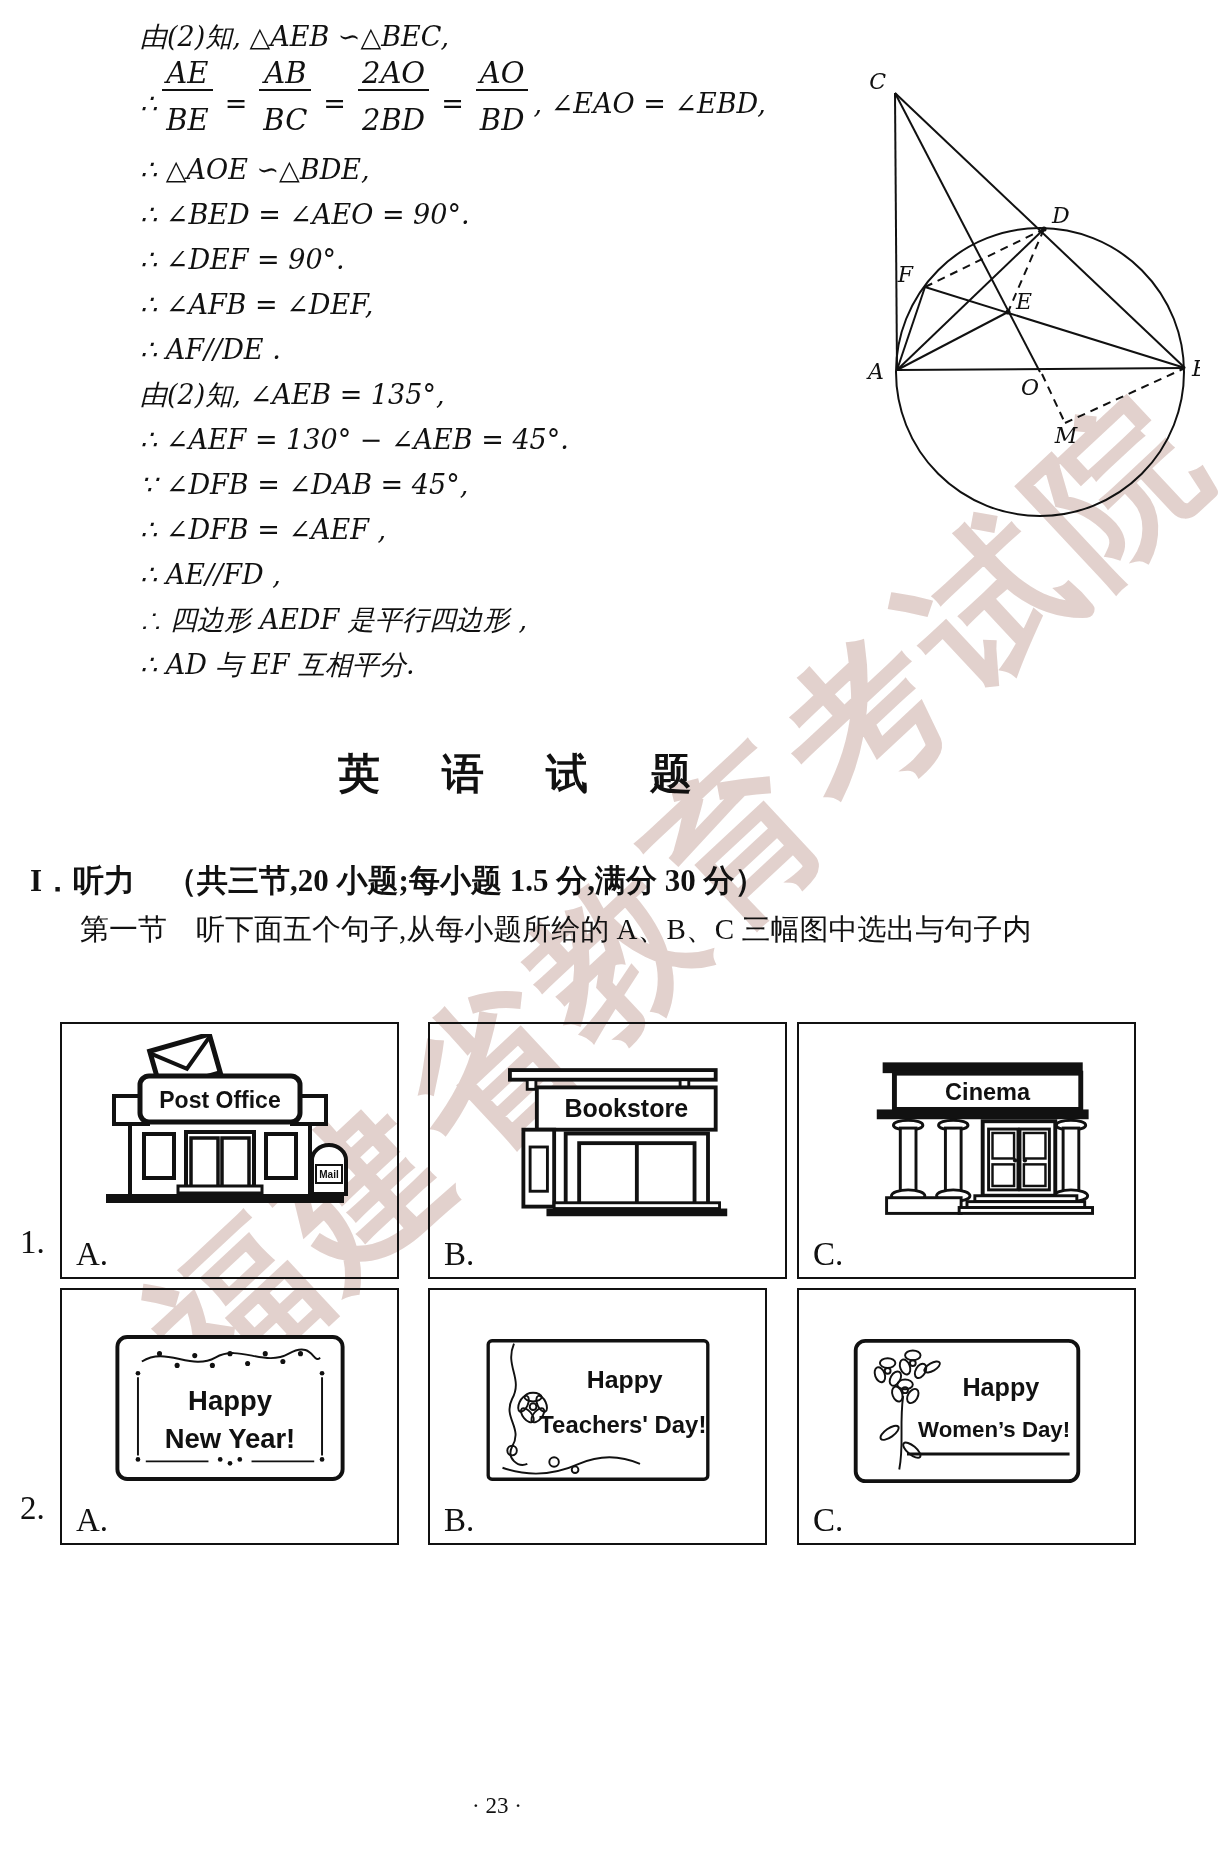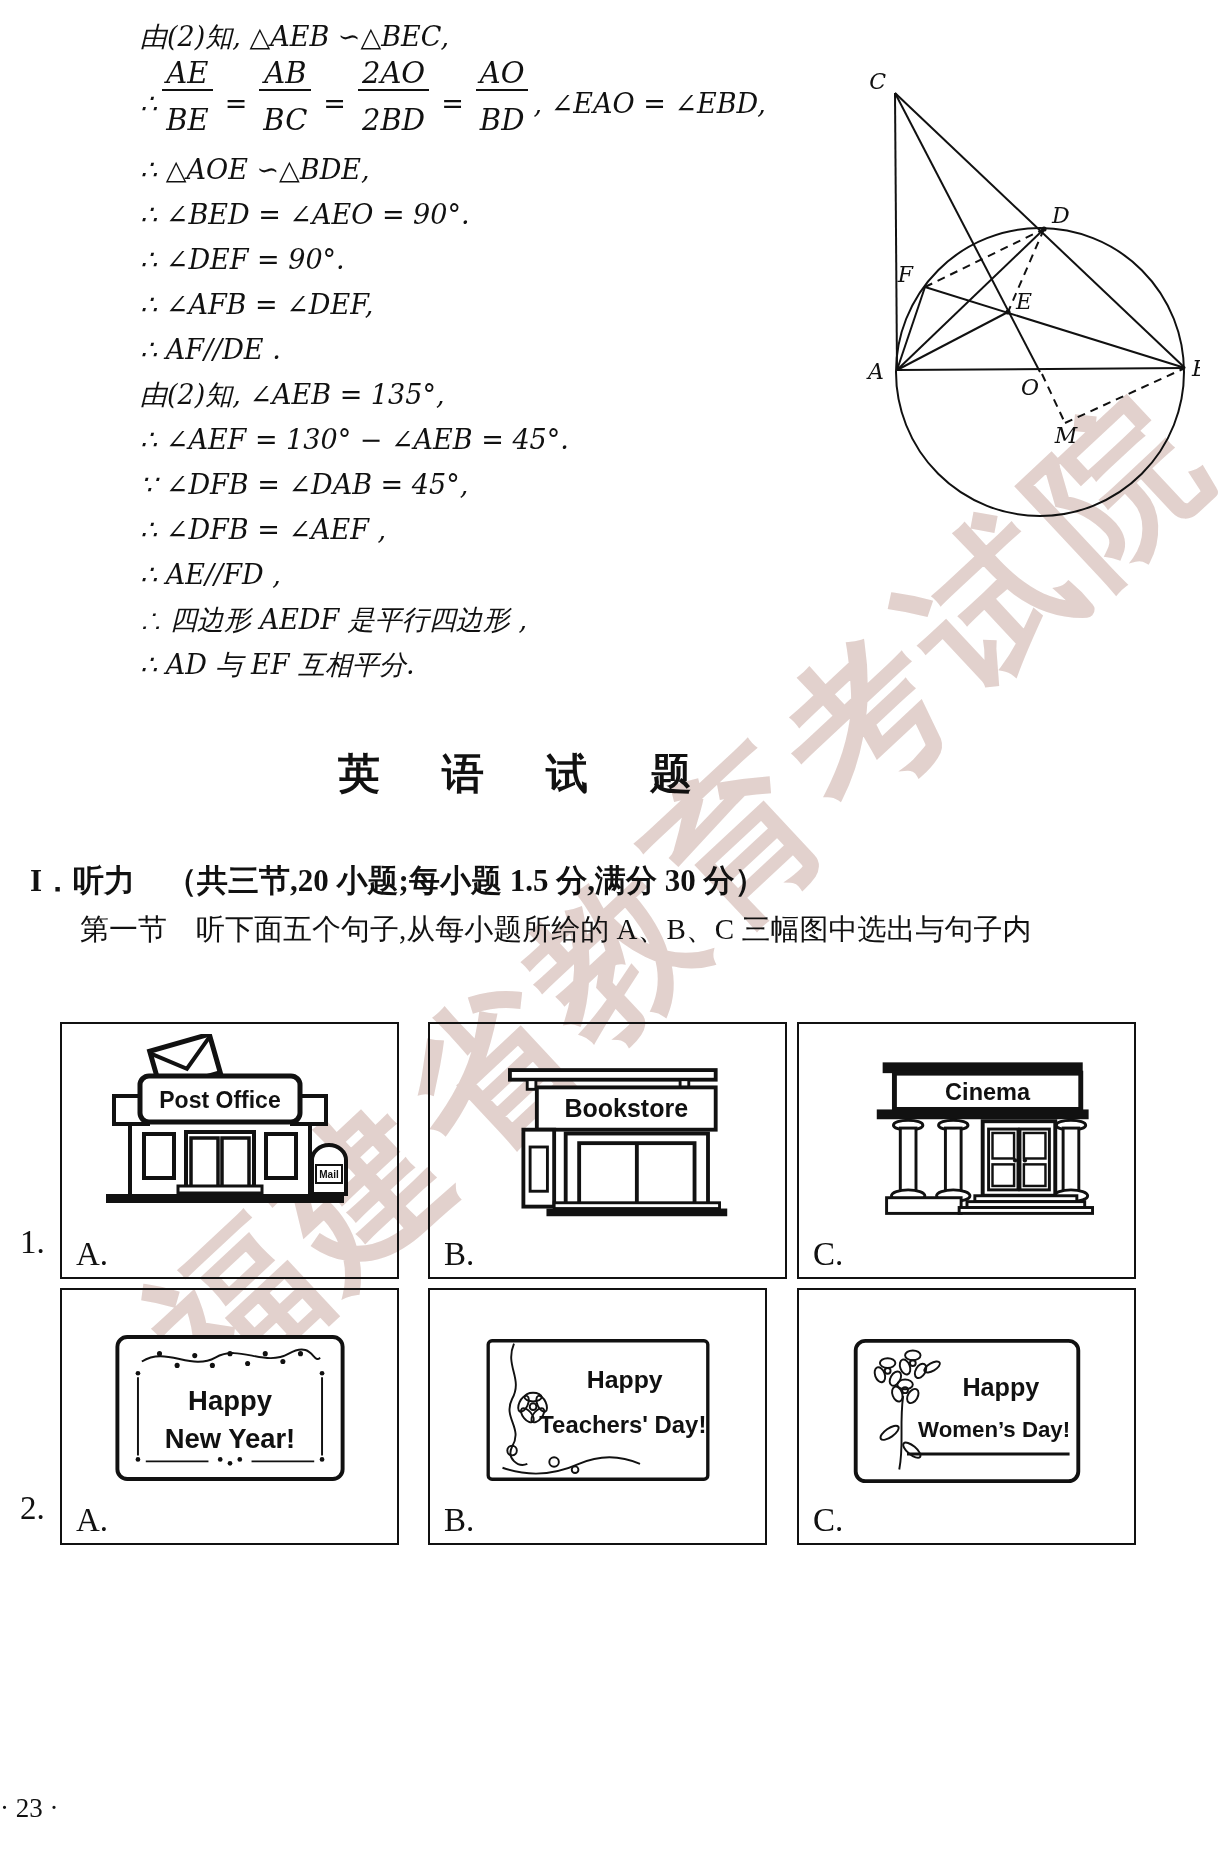--- a/index.html
+++ b/index.html
@@ -30,21 +30,21 @@
   .sec-head{position:absolute;left:30px;top:860px;font-size:31px;font-weight:bold;white-space:nowrap;}
   .para-l1{position:absolute;left:80px;top:910px;font-size:29px;white-space:nowrap;}
   .para-l2{position:absolute;left:22px;top:956px;font-size:29px;white-space:nowrap;}
   
   .opt-box{position:absolute;width:335px;height:253px;border:2px solid #111;background:transparent;}
   .opt-label{position:absolute;left:14px;bottom:4px;font-size:33px;}
   .q-num{position:absolute;left:20px;font-size:33px;}
   .art{position:absolute;left:50%;transform:translateX(-50%);}
   .art text{font-family:"Liberation Sans",sans-serif;font-weight:bold;fill:#111;}
   
-  .page-num{position:absolute;left:0;top:1793px;width:994px;font-size:27px;}
+  .page-num{position:absolute;left:0;top:1793px;width:994px;text-align:center;font-size:23px;}
 </style>
 </head>
 <body>
 
 <div class="page">
 
   <div class="watermark">福建省教育考试院</div>
 
   <div class="layer">
 

